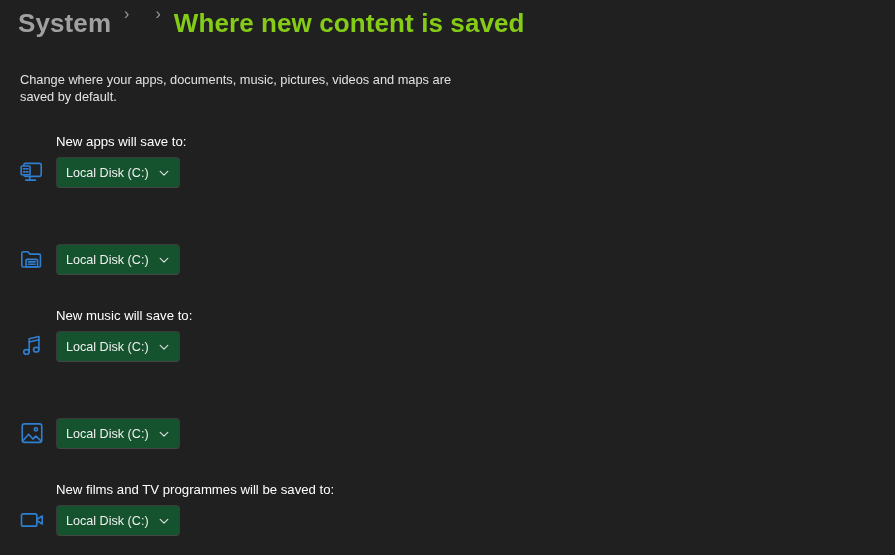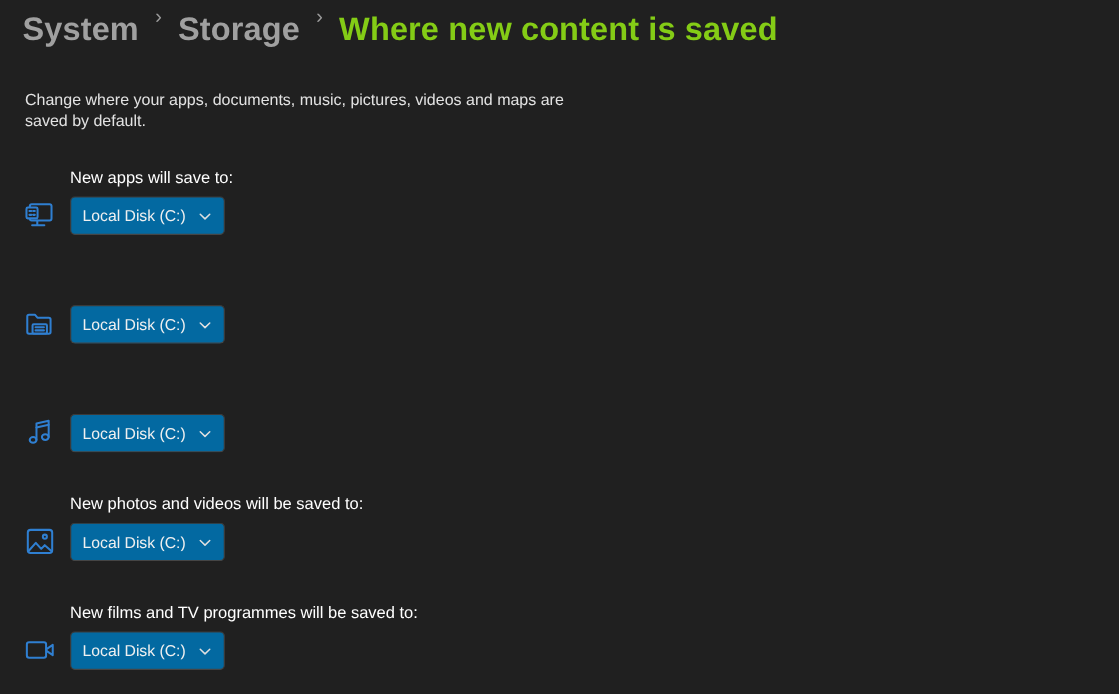--- a/index.html
+++ b/index.html
@@ -110,21 +110,21 @@
     height: 26px;
     display: block;
   }
 
   .dropdown {
     position: absolute;
     left: 56px;
     top: 31px;
     width: 124px;
     height: 31px;
-    background: #0369a1;
+    background: #14532d;
     border: 1px solid #3a3a3a;
     border-bottom-color: #454545;
     border-radius: 4px;
     display: flex;
     align-items: center;
     padding: 0 9px 0 9px;
     cursor: pointer;
     user-select: none;
   }
 
@@ -146,21 +146,20 @@
   }
 </style>
 </head>
 <body>
 
 <div class="page">
 
   <div class="breadcrumb">
     <span class="crumb-link">System</span>
     <span class="crumb-sep">›</span>
-    <span class="crumb-link">Storage</span>
     <span class="crumb-sep">›</span>
     <span class="crumb-current">Where new content is saved</span>
   </div>
 
   <div class="description">Change where your apps, documents, music, pictures, videos and maps are saved by default.</div>
 
   <div class="settings-list">
 
     <div class="setting-group">
       <div class="setting-label">New apps will save to:</div>
@@ -191,38 +190,38 @@
       </div>
       <div class="dropdown">
         <span class="dropdown-value">Local Disk (C:)</span>
         <svg class="chevron" viewBox="0 0 12 12" fill="none" stroke="currentColor" stroke-width="1.2" stroke-linecap="round" stroke-linejoin="round">
           <path d="M2.2 4.4L6 8.1l3.8-3.7"></path>
         </svg>
       </div>
     </div>
 
     <div class="setting-group">
+      <div class="setting-label">New music will save to:</div>
       <div class="setting-icon">
         <svg viewBox="0 0 24 24" fill="none" stroke="#2f7fd1" stroke-width="1.5" stroke-linecap="round" stroke-linejoin="round">
           <path d="M9.4 17.3V5.3l9-2v12"></path>
           <path d="M9.4 8.3l9-2"></path>
           <ellipse cx="6.9" cy="17.5" rx="2.5" ry="2.1"></ellipse>
           <ellipse cx="15.9" cy="15.4" rx="2.5" ry="2.1"></ellipse>
         </svg>
       </div>
       <div class="dropdown">
         <span class="dropdown-value">Local Disk (C:)</span>
         <svg class="chevron" viewBox="0 0 12 12" fill="none" stroke="currentColor" stroke-width="1.2" stroke-linecap="round" stroke-linejoin="round">
           <path d="M2.2 4.4L6 8.1l3.8-3.7"></path>
         </svg>
       </div>
     </div>
 
     <div class="setting-group">
-      <div class="setting-label">New photos and videos will be saved to:</div>
       <div class="setting-icon">
         <svg viewBox="0 0 24 24" fill="none" stroke="#2f7fd1" stroke-width="1.5" stroke-linecap="round" stroke-linejoin="round">
           <rect x="3" y="3.6" width="18" height="17" rx="2"></rect>
           <circle cx="15.6" cy="8.6" r="1.5"></circle>
           <path d="M3.4 19.4l5.5-6.2 4 4.4 2.6-2.7 5.1 4.5"></path>
         </svg>
       </div>
       <div class="dropdown">
         <span class="dropdown-value">Local Disk (C:)</span>
         <svg class="chevron" viewBox="0 0 12 12" fill="none" stroke="currentColor" stroke-width="1.2" stroke-linecap="round" stroke-linejoin="round">

